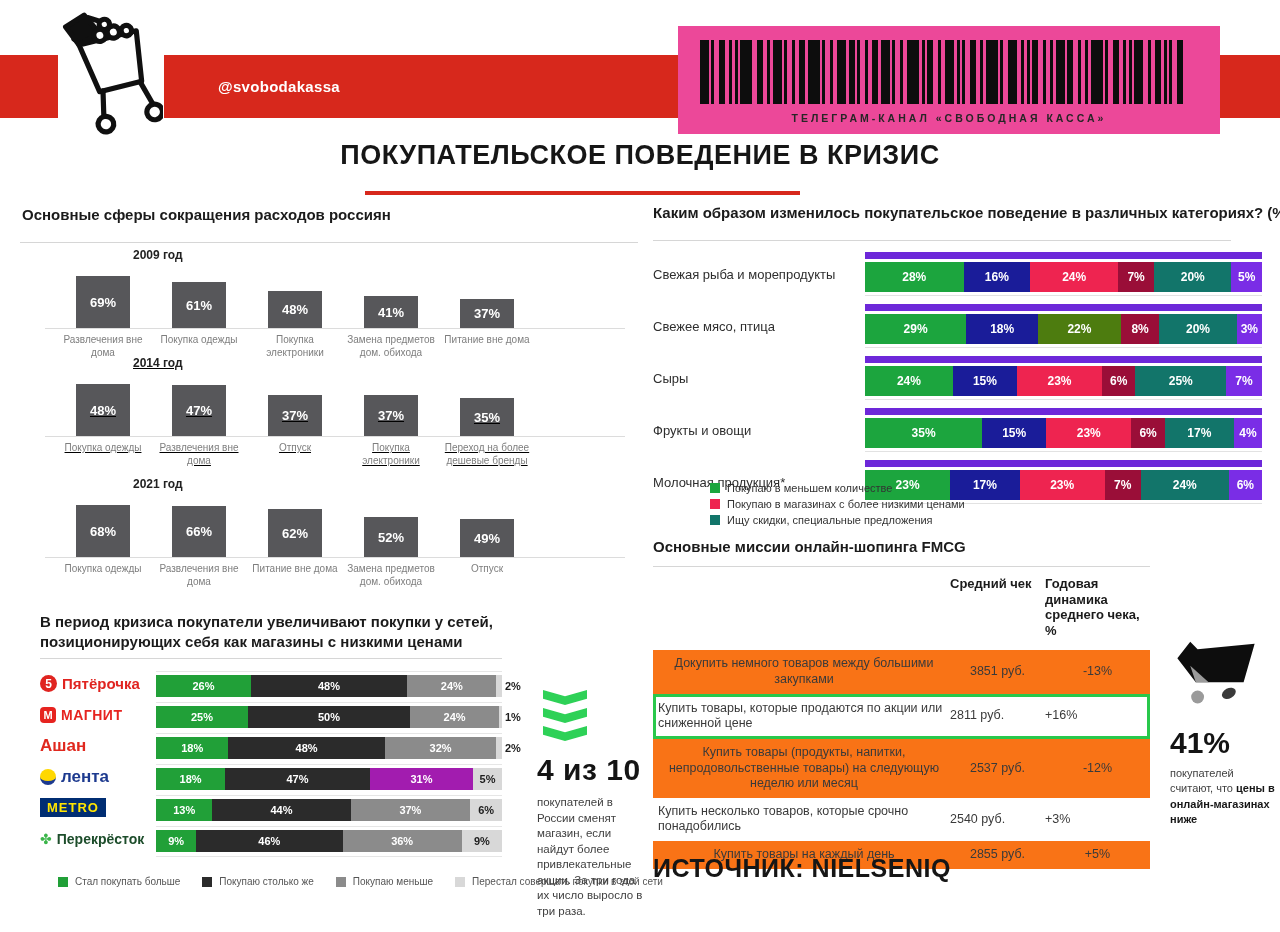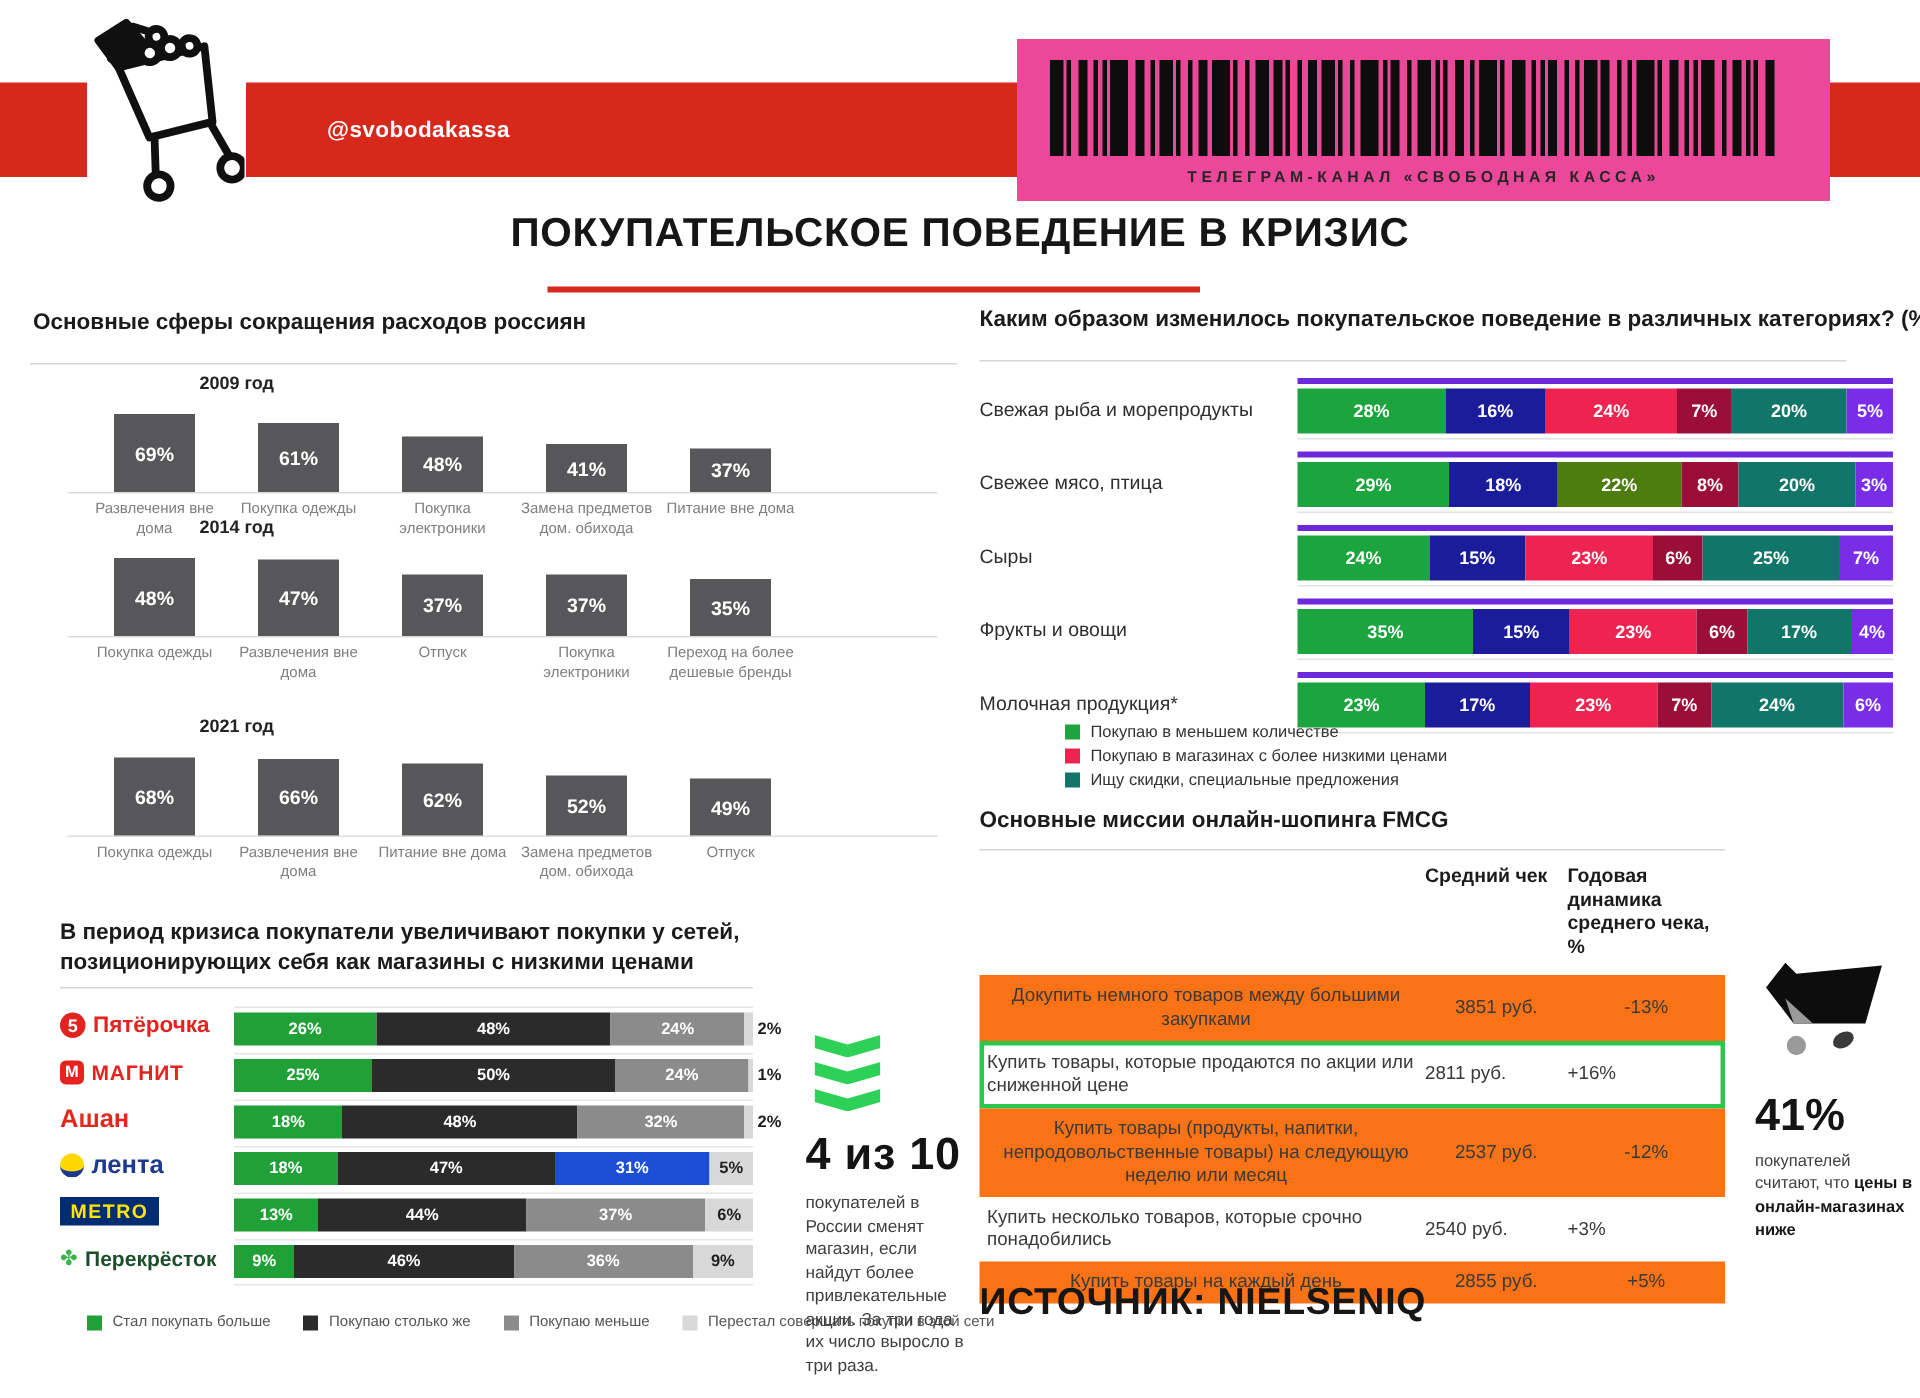--- a/index.html
+++ b/index.html
@@ -18,21 +18,21 @@
   .title-underline { position:absolute; left:365px; top:191px; width:435px; height:4px; background:#d7281c; }
 
   
   .sec-title { position:absolute; font-size:15px; font-weight:800; color:#1b1b1b; }
   .divider { position:absolute; height:1px; background:#d6d6d6; }
 
   
   #spending-groups { position:absolute; left:20px; top:0; width:618px; }
   .year-group { position:absolute; left:0; width:615px; }
   .year-group:nth-child(1){ top:248px; }
-  .year-group:nth-child(2){ top:344px; }
+  .year-group:nth-child(2){ top:356px;text-decoration:underline; }
   .year-group:nth-child(3){ top:477px; }
   .year-label { margin-left:113px; font-size:12px; font-weight:800; color:#222; margin-bottom:10px; }
   .bars-row { display:flex; margin-left:35px; width:480px; height:56px; align-items:flex-end; }
   .bar-col { width:96px; display:flex; justify-content:center; }
   .vbar { width:54px; background:#57575a; display:flex; align-items:center; justify-content:center; }
   .vbar span { color:#fff; font-size:13px; font-weight:700; }
   .baseline { margin-left:25px; width:580px; height:1px; background:#dcdcdc; }
   .labels-row { display:flex; margin-left:35px; width:480px; margin-top:5px; }
   .cat-label { width:96px; text-align:center; font-size:10px; line-height:1.25; color:#7e7e7e; padding:0 4px; }
 
@@ -69,21 +69,21 @@
   .chev { width:44px; height:15px; margin:0 0 3px 6px; background:#2ed157;
           clip-path:polygon(0 0,50% 42%,100% 0,100% 58%,50% 100%,0 58%); }
   .callout-big { font-size:30px; font-weight:800; color:#141414; margin-top:12px; letter-spacing:.5px; }
   .callout-text { margin-top:8px; font-size:11.5px; line-height:1.35; color:#3f3f3f; }
 
   
   .cat-title { position:absolute; left:653px; top:204px; width:620px; font-size:15px; font-weight:800; color:#1b1b1b; white-space:nowrap; }
   #cat-rows { position:absolute; left:653px; top:252px; width:609px; }
   .c-row { display:flex; align-items:center; margin-bottom:8px; }
   .c-label { width:212px; font-size:13px; color:#2e2e2e; }
-  .c-barwrap { flex:1; border-top:4px solid #6d28d9; border-bottom:1px solid #e2e2e2; padding:3px 0; }
+  .c-barwrap { flex:1; border-top:7px solid #6d28d9; border-bottom:1px solid #e2e2e2; padding:3px 0; }
   .c-bar { display:flex; height:30px; }
   .c-bar .seg span { font-size:12px; }
   #cat-legend { position:absolute; left:710px; top:482px; display:flex; gap:36px; }
   .cat-leg-col .leg-item { font-size:11px; color:#333; margin-bottom:4px; }
 
   
   #missions { position:absolute; left:653px; top:576px; width:497px; }
   .m-header { display:grid; grid-template-columns:297px 95px 105px; font-size:13px; font-weight:800; color:#1b1b1b; line-height:1.2; margin-bottom:12px; }
   .m-row { display:grid; grid-template-columns:292px 95px 105px; font-size:12.5px; color:#3a3a3a; line-height:1.25; padding:6px 0 6px 5px; align-items:center; }
   .m-row.gray { background:#f97316;text-align:center; }
@@ -326,21 +326,21 @@
           <span class="ln-text">лента</span>
         </div>
         <div class="r-barcell">
           <div class="r-bar">
             <div class="seg" style="flex-grow: 18; background: rgb(33, 160, 56);">
               <span>18%</span>
             </div>
             <div class="seg" style="flex-grow: 47; background: rgb(43, 43, 43);">
               <span>47%</span>
             </div>
-            <div class="seg" style="flex-grow: 31; background: #1d4ed8;">
+            <div class="seg" style="flex-grow: 31; background: #a21caf;">
               <span>31%</span>
             </div>
             <div class="seg" style="flex-grow: 5; background: rgb(216, 216, 216);">
               <span class="dark-label">5%</span>
             </div>
           </div>
         </div>
       </div>
       <div class="r-row">
         <div class="r-logo">

